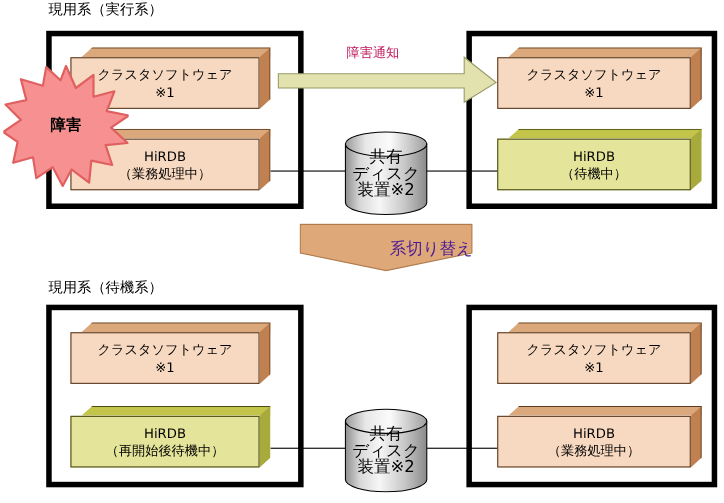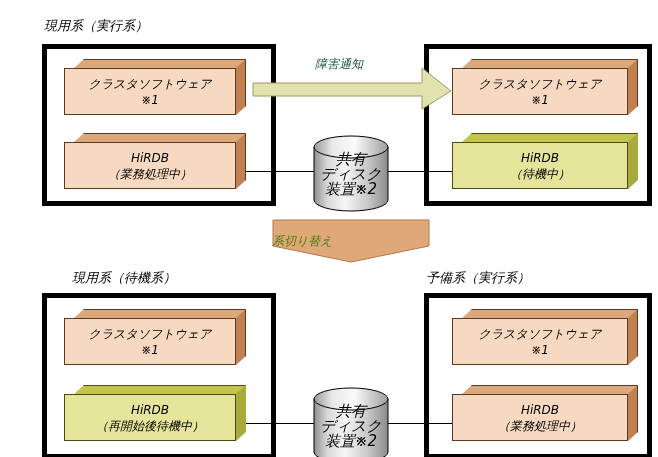--- a/index.html
+++ b/index.html
@@ -1,21 +1,21 @@
 <!DOCTYPE html>
 <html><head>
 <meta charset="utf-8">
 <style>
   html,body{margin:0;padding:0;background:#ffffff;}
   body{
     width:658px;height:457px;position:relative;overflow:hidden;
     font-family:"DejaVu Sans","Liberation Sans",sans-serif;
     color:#000;
   }
-  #stage{position:absolute;left:0;top:16px;width:658px;height:441px;font-style:italic;}
+  #stage{position:absolute;left:0;top:0;width:658px;height:441px;}
 
   
   .sys-frame{
     position:absolute;
     border:5px solid #000;
     background:#ffffff;
     box-sizing:border-box;
   }
   .sys-label{
     position:absolute;
@@ -80,28 +80,28 @@
   .burst .burst-label{
     position:absolute;left:0;right:0;top:50%;
     transform:translateY(-50%);
     text-align:center;font-size:14px;font-weight:bold;
     color:#000;white-space:nowrap;
   }
 
   
   .arrow-right{position:absolute;}
   .arrow-label{
-    position:absolute;font-size:12px;white-space:nowrap;color:#14532d;
+    position:absolute;font-size:12px;white-space:nowrap;color:#be185d;
   }
 
   
   .arrow-down{position:absolute;}
   .arrow-down .ad-label{
     position:absolute;left:0;right:0;top:14px;
-    text-align:left;font-size:12px;color:#4d7c0f;white-space:nowrap;
+    text-align:right;font-size:15px;color:#4c1d95;white-space:nowrap;
   }
 </style>
 </head>
 <body>
 
 <div id="stage">
 
   <div class="sys-label" style="left:44px;top:3px;">現用系（実行系）</div>
 
   <div class="sys-frame" style="left:42px;top:28px;width:234px;height:162px;"></div>
@@ -168,36 +168,42 @@
       <path d="M1,12 L1,65 A37,11 0 0 0 75,65 L75,12 Z" fill="url(#cylg)" stroke="#000" stroke-width="1"></path>
       <ellipse cx="38" cy="12" rx="37" ry="11" fill="url(#capg)" stroke="#000" stroke-width="1"></ellipse>
     </svg>
     <div class="disk-text">
       <span class="box-line">共有</span>
       <span class="box-line">ディスク</span>
       <span class="box-line">装置※2</span>
     </div>
   </div>
 
+  <div class="burst" style="left:3px;top:58px;width:114px;height:112px;">
+    <svg width="114" height="112" viewBox="0 0 114 112">
+      <polygon points="57,2 66,22 82,10 82,30 101,25 94,43 114,47 98,58 113,72 93,74 99,92 80,88 78,108 62,96 54,111 45,94 30,104 27,85 9,90 13,71 0,62 16,51 2,37 21,33 16,14 36,20 39,3 52,15" fill="#f79191" stroke="#e06060" stroke-width="2" stroke-linejoin="round"></polygon>
+    </svg>
+    <div class="burst-label">障害</div>
+  </div>
 
   <div class="arrow-label" style="left:315px;top:40px;">障害通知</div>
   <div class="arrow-right" style="left:252px;top:50px;width:200px;height:44px;">
     <svg width="200" height="44" viewBox="0 0 200 44">
       <polygon points="1,17 170,17 170,2 199,25 170,43 170,30 1,30" fill="#e2e2ae" stroke="#9a9a6a" stroke-width="1" stroke-linejoin="miter"></polygon>
     </svg>
   </div>
 
   <div class="arrow-down" style="left:272px;top:203px;width:158px;height:44px;">
     <svg width="158" height="44" viewBox="0 0 158 44">
       <polygon points="1,1 157,1 157,27 79,43 1,27" fill="#dfa878" stroke="#b07a4c" stroke-width="1" stroke-linejoin="miter"></polygon>
     </svg>
     <div class="ad-label">系切り替え</div>
   </div>
 
-  <div class="sys-label" style="left:44px;top:255px;margin-left:28px;">現用系（待機系）</div>
+  <div class="sys-label" style="left:44px;top:255px;">現用系（待機系）</div>
 
   <div class="sys-frame" style="left:42px;top:277px;width:234px;height:166px;"></div>
 
   <div class="box3d peach" style="left:64px;top:293px;width:182px;height:56px;">
     <div class="top"></div>
     <div class="side"></div>
     <div class="front">
       <span class="box-line">クラスタソフトウェア</span>
       <span class="box-line">※1</span>
     </div>
@@ -205,21 +211,20 @@
 
   <div class="box3d olive" style="left:64px;top:369px;width:182px;height:56px;">
     <div class="top"></div>
     <div class="side"></div>
     <div class="front">
       <span class="box-line">HiRDB</span>
       <span class="box-line">（再開始後待機中）</span>
     </div>
   </div>
 
-  <div class="sys-label" style="left:426px;top:255px;">予備系（実行系）</div>
 
   <div class="sys-frame" style="left:424px;top:277px;width:228px;height:166px;"></div>
 
   <div class="box3d peach" style="left:452px;top:293px;width:186px;height:56px;">
     <div class="top"></div>
     <div class="side"></div>
     <div class="front">
       <span class="box-line">クラスタソフトウェア</span>
       <span class="box-line">※1</span>
     </div>

